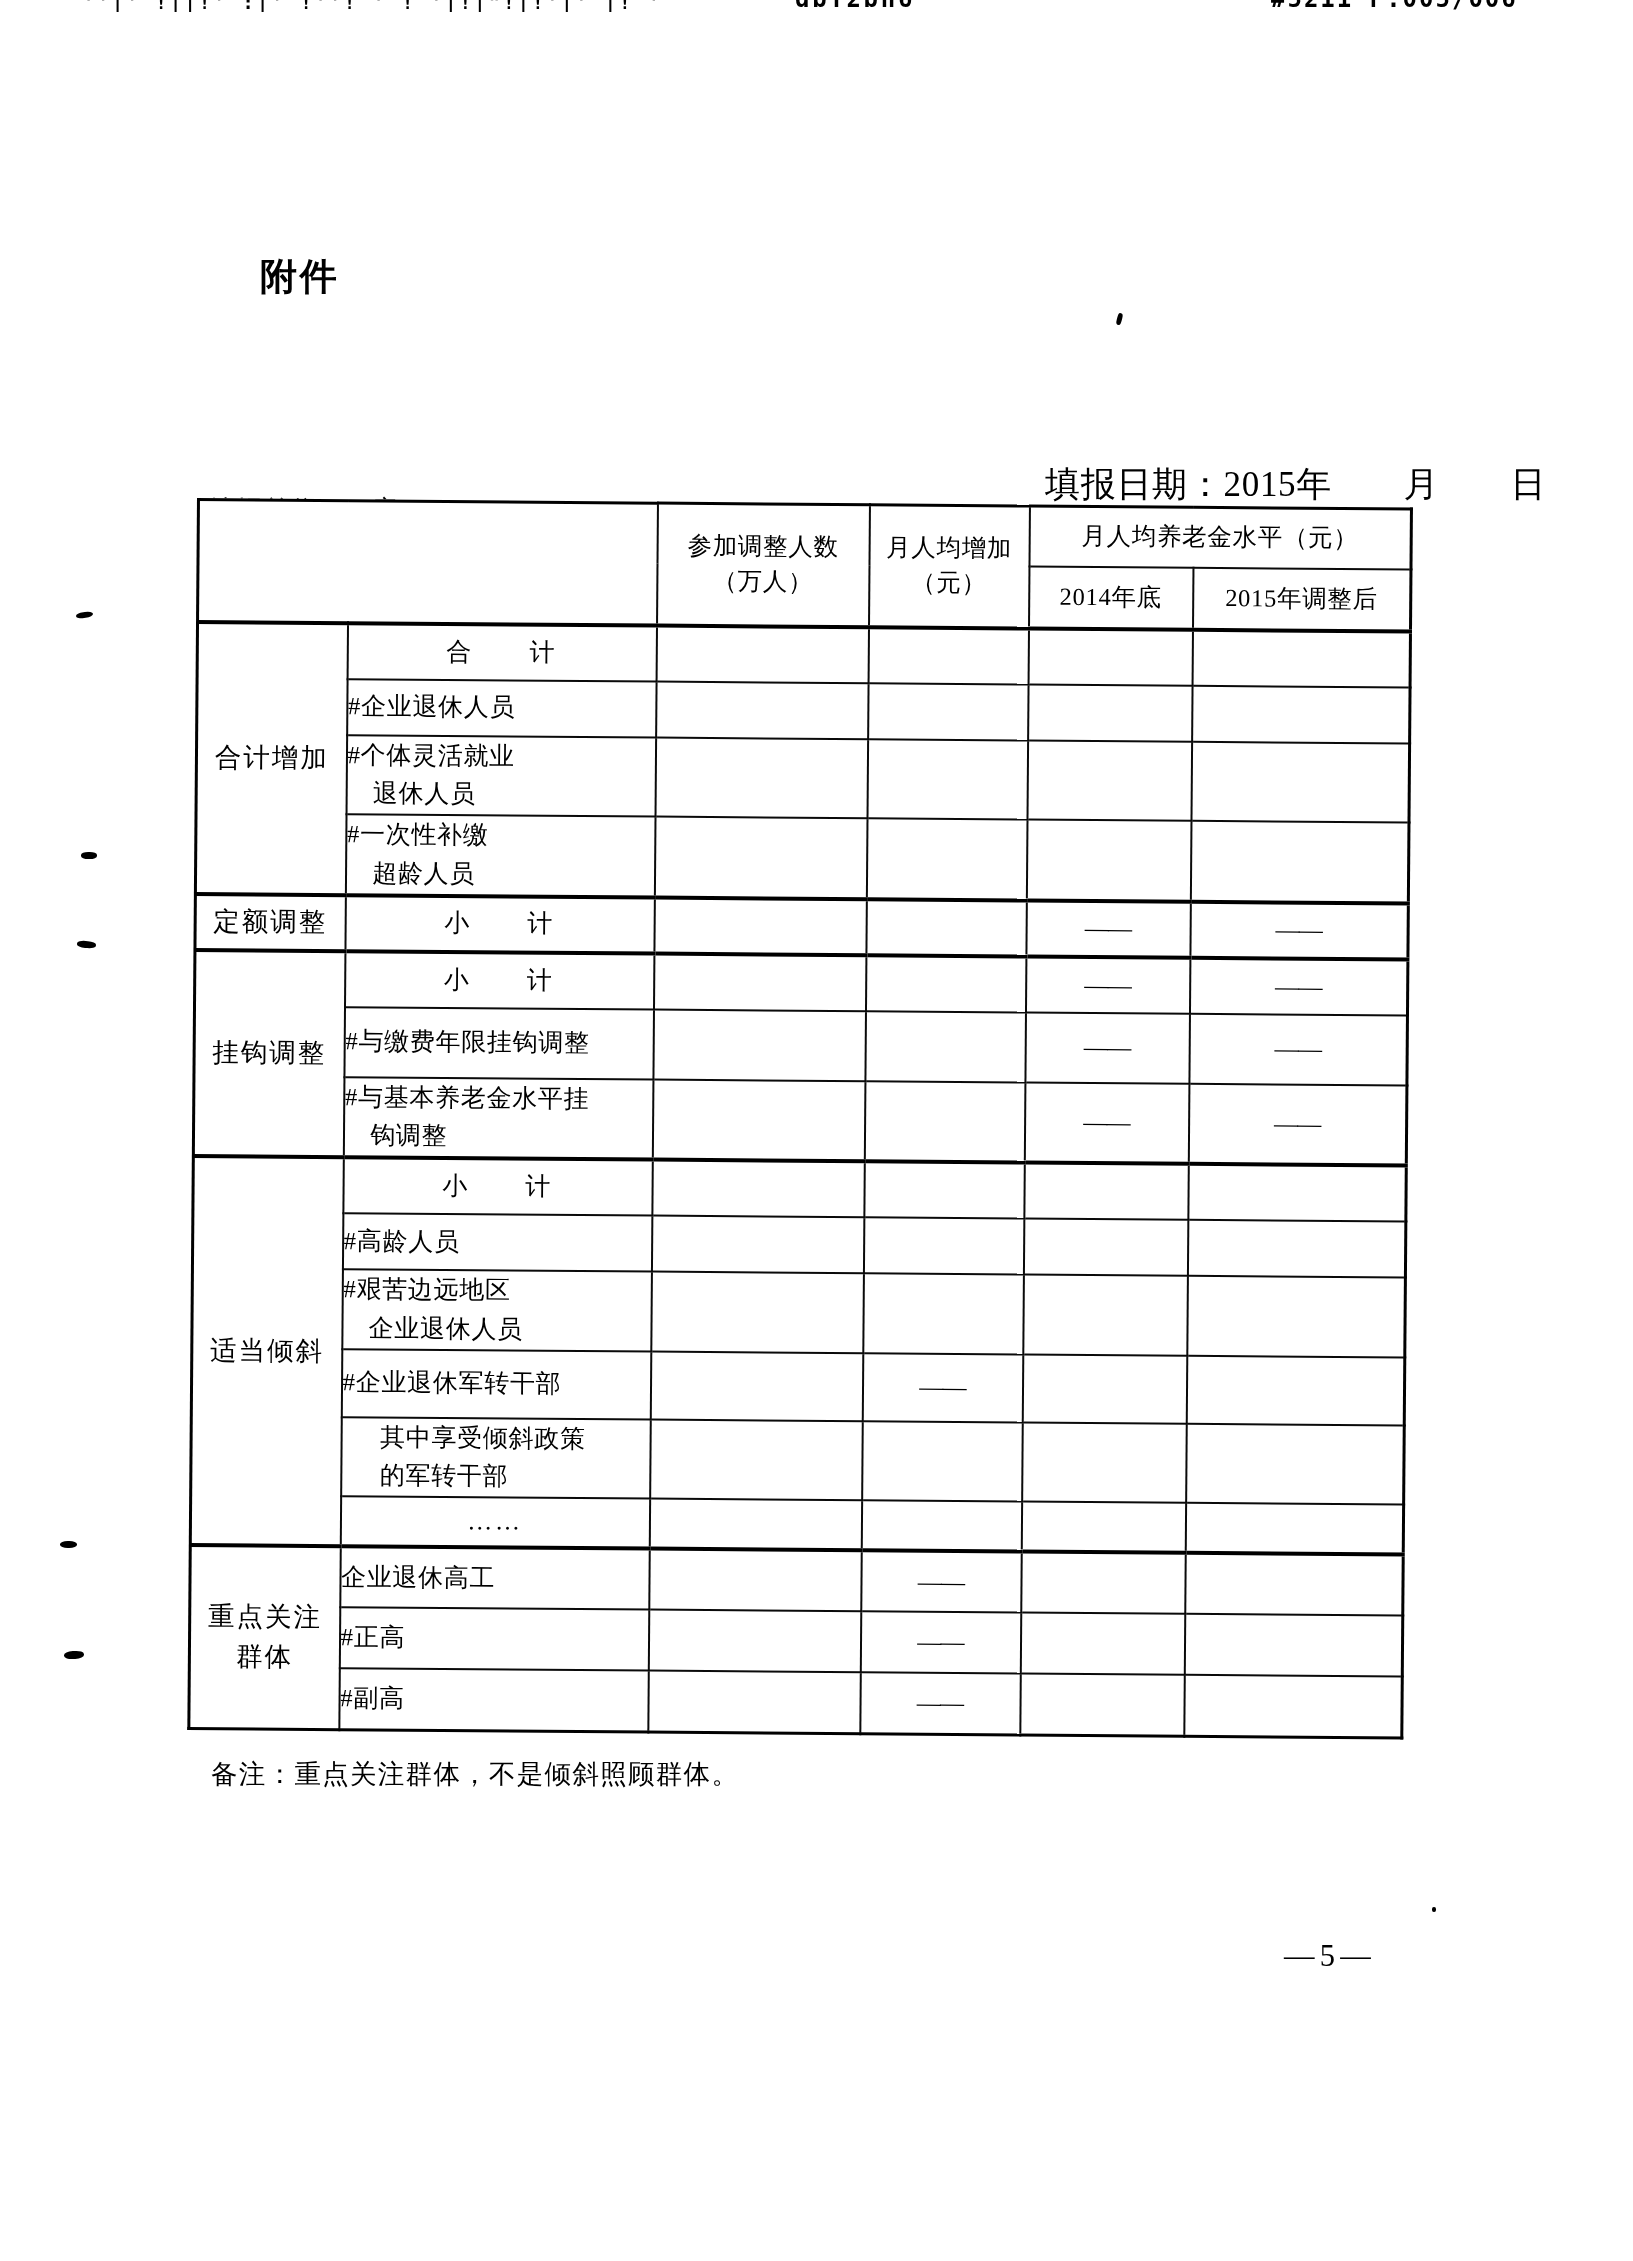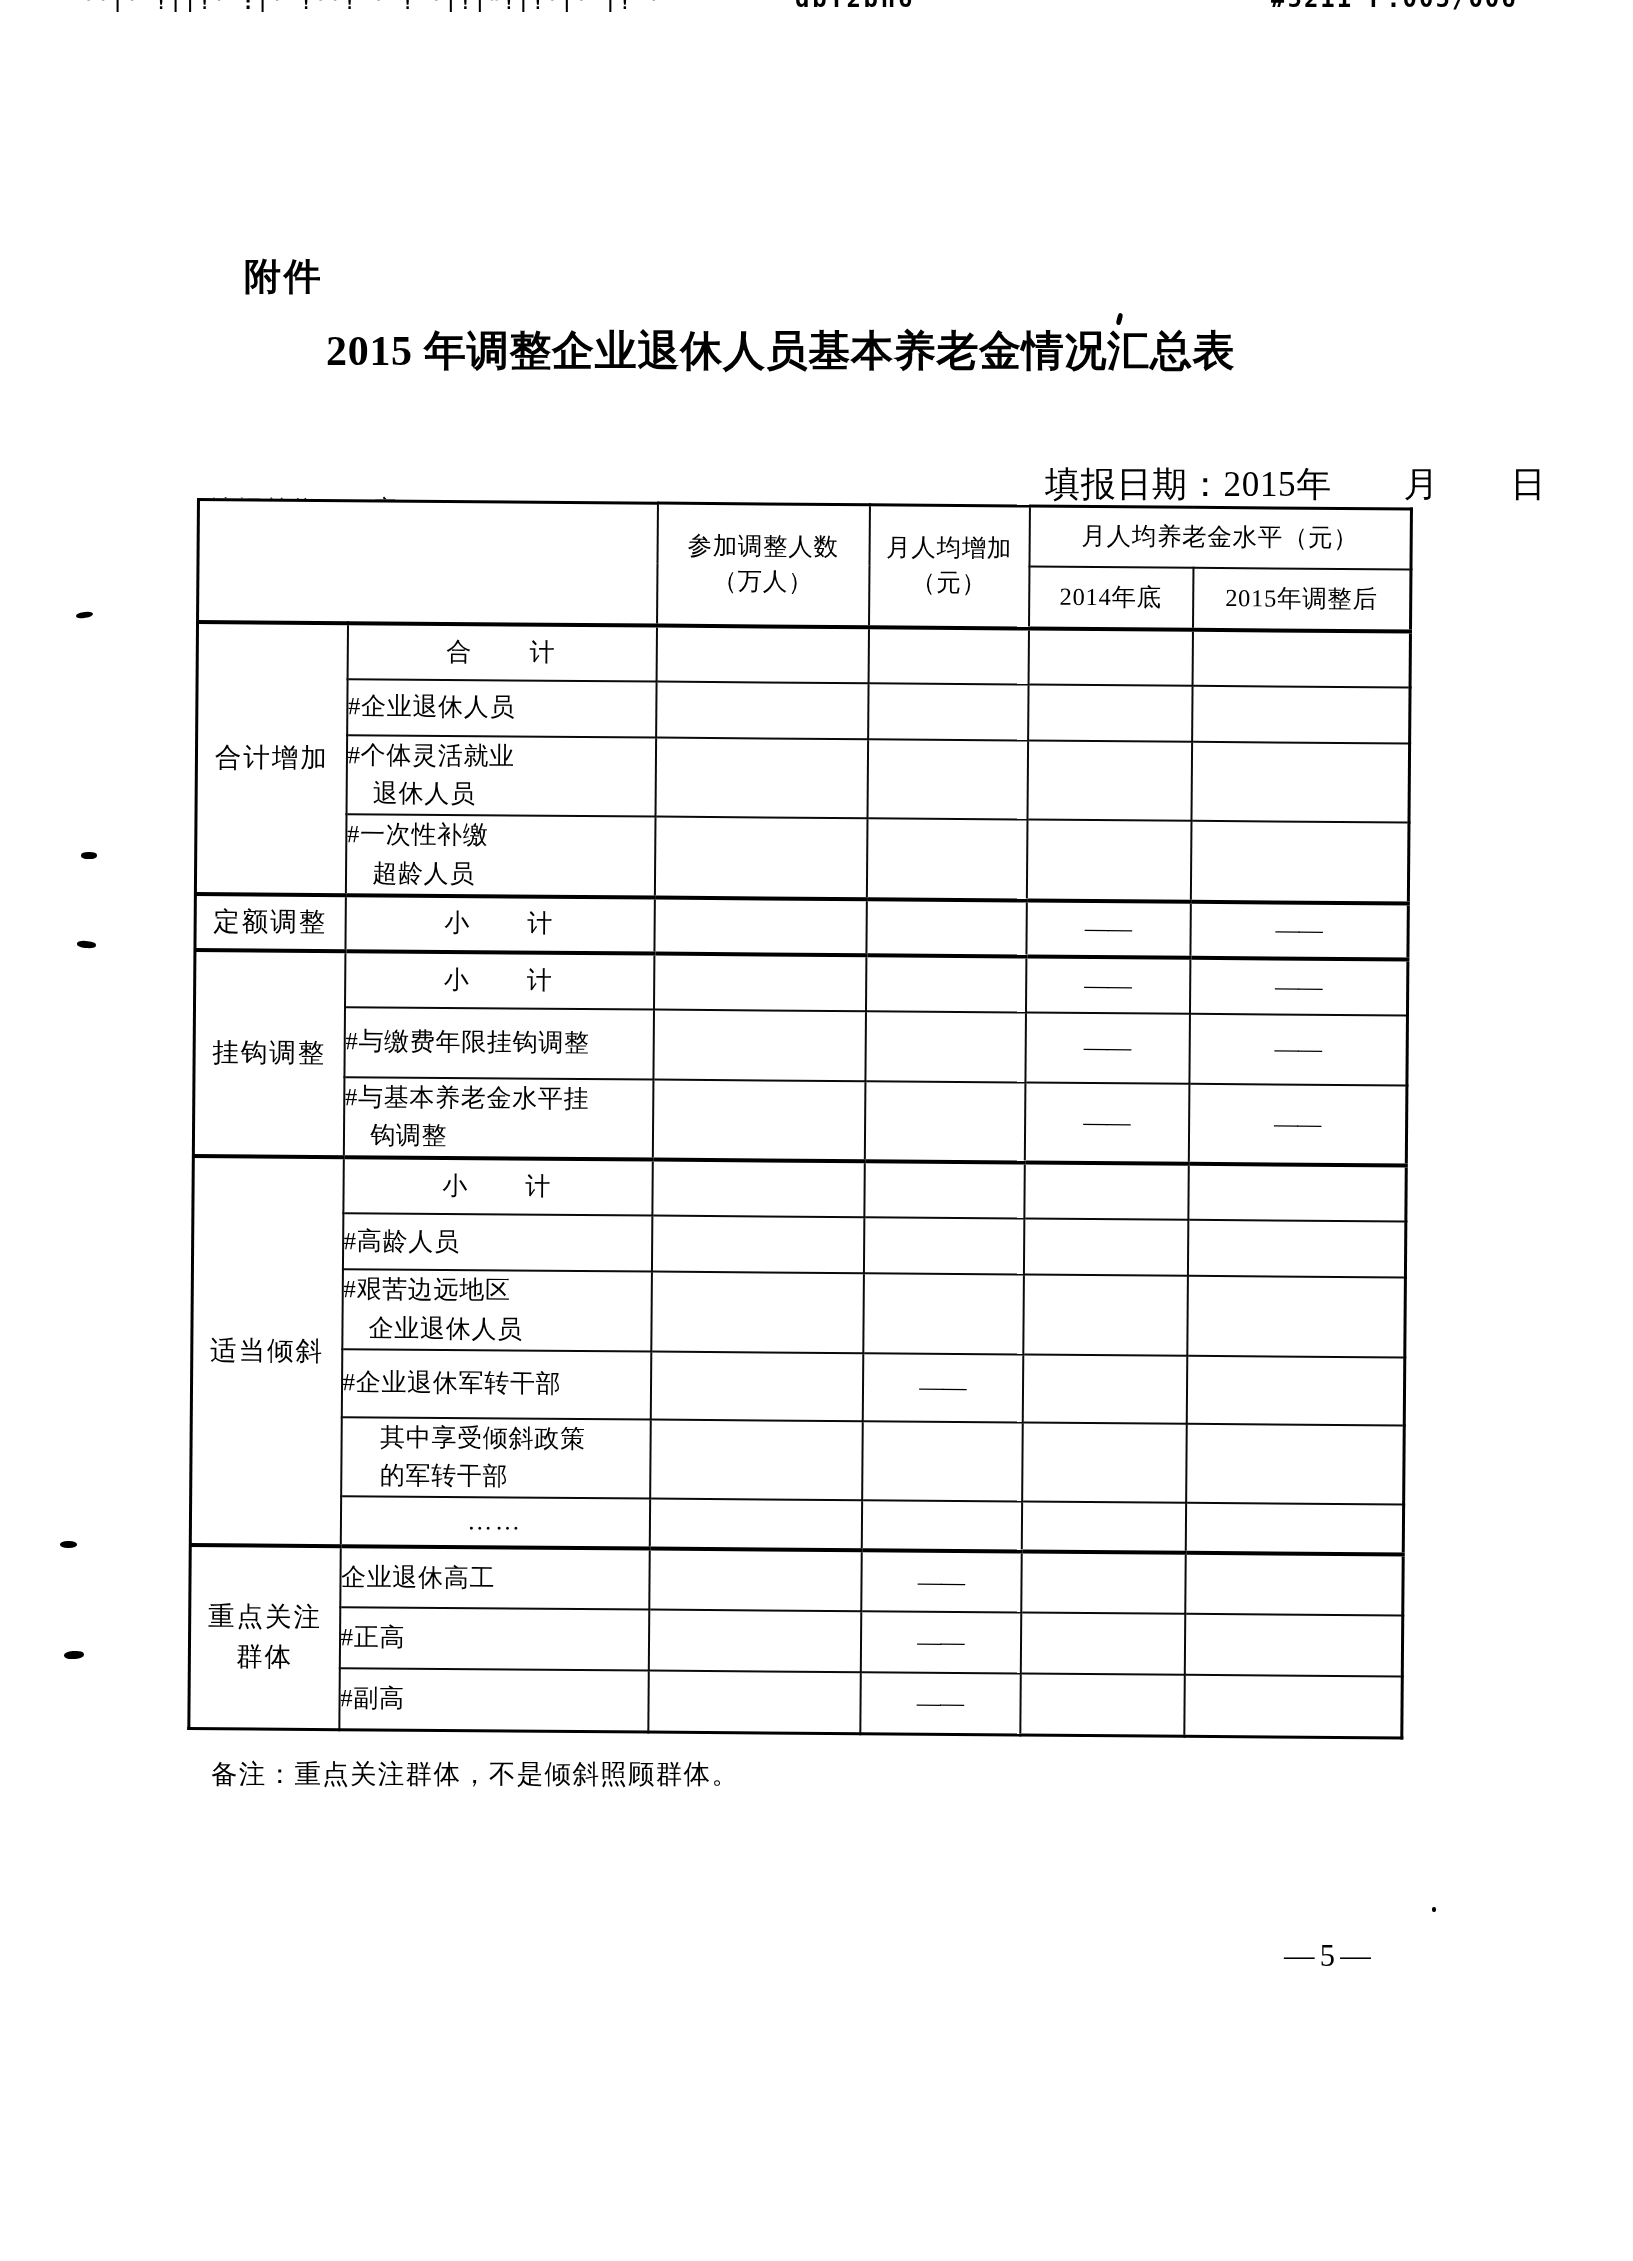--- a/index.html
+++ b/index.html
@@ -11,21 +11,21 @@
     font-family:"Liberation Serif","DejaVu Serif",serif;
     color:#000;
   }
   
   .fax-strip{position:absolute;top:0;left:0;width:1633px;height:12px;overflow:hidden;}
   .fax-strip span{position:absolute;color:#000;}
   .frag-left{left:83px;top:-8px;font-family:"DejaVu Sans Mono",monospace;font-size:18.6px;letter-spacing:3.3px;font-weight:bold;}
   .frag-mid{left:795px;top:-14.6px;font-family:"DejaVu Sans Mono",monospace;font-size:24px;letter-spacing:2.7px;font-weight:bold;}
   .frag-right{left:1271px;top:-14.6px;font-family:"DejaVu Sans Mono",monospace;font-size:24px;letter-spacing:2px;font-weight:bold;}
 
-  .attachment{position:absolute;left:244px;top:252px;font-size:37px;font-weight:600;letter-spacing:2.7px;}
+  .attachment{position:absolute;left:260px;top:252px;font-size:37px;font-weight:600;letter-spacing:2.7px;}
   .doc-title{position:absolute;left:326px;top:323px;margin:0;font-size:42px;font-weight:700;letter-spacing:0.7px;white-space:nowrap;}
 
   .meta-unit{position:absolute;left:209px;top:457px;font-size:26.5px;letter-spacing:0.7px;margin-top:35px;}
   .meta-date{position:absolute;left:1045px;top:461px;font-size:35px;letter-spacing:0.7px;}
 
   table.sheet{
     position:absolute;left:197px;top:498px;
     width:1212px;table-layout:fixed;
     border-collapse:collapse;
     transform:rotate(0.45deg);transform-origin:0 0;
@@ -66,21 +66,20 @@
 
 <div class="page">
 
   <div class="fax-strip">
     <span class="frag-left">''|' !||!' :|' !''! ' ! '|!|"!|!'|' |! '</span>
     <span class="frag-mid">dbY2bn6</span>
     <span class="frag-right">#5211 P.005/006</span>
   </div>
 
   <div class="attachment">附件</div>
-  <h1 class="doc-title">2015 年调整企业退休人员基本养老金情况汇总表</h1>
 
   <div class="meta-unit">填报单位：（章）</div>
   <div class="meta-date">填报日期：2015年　　月　　日</div>
 
   <table class="sheet">
     <colgroup>
       <col class="c0">
         <col class="c1">
         <col class="c2">
         <col class="c3">

